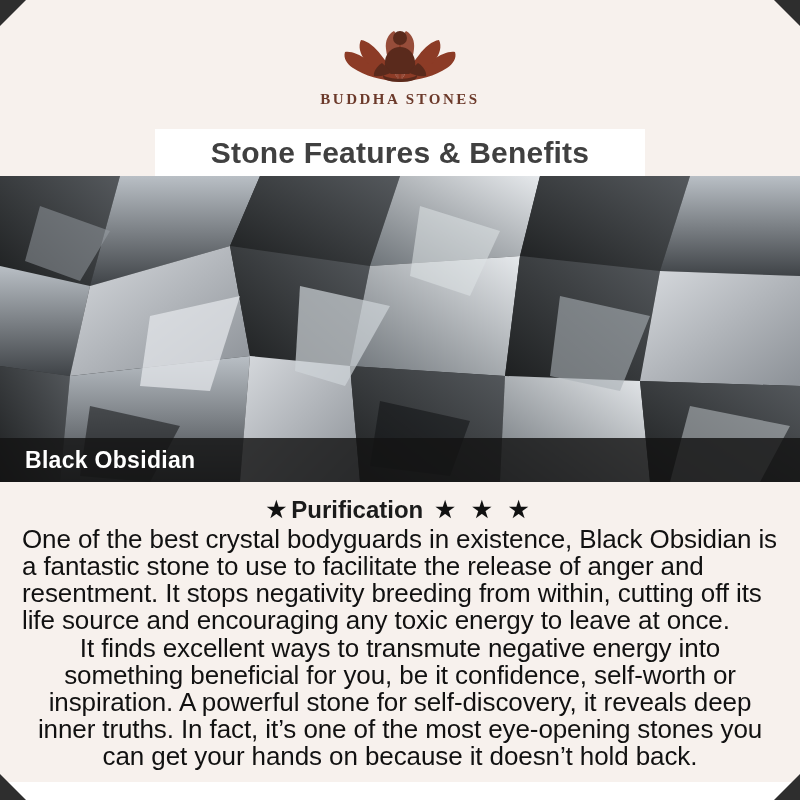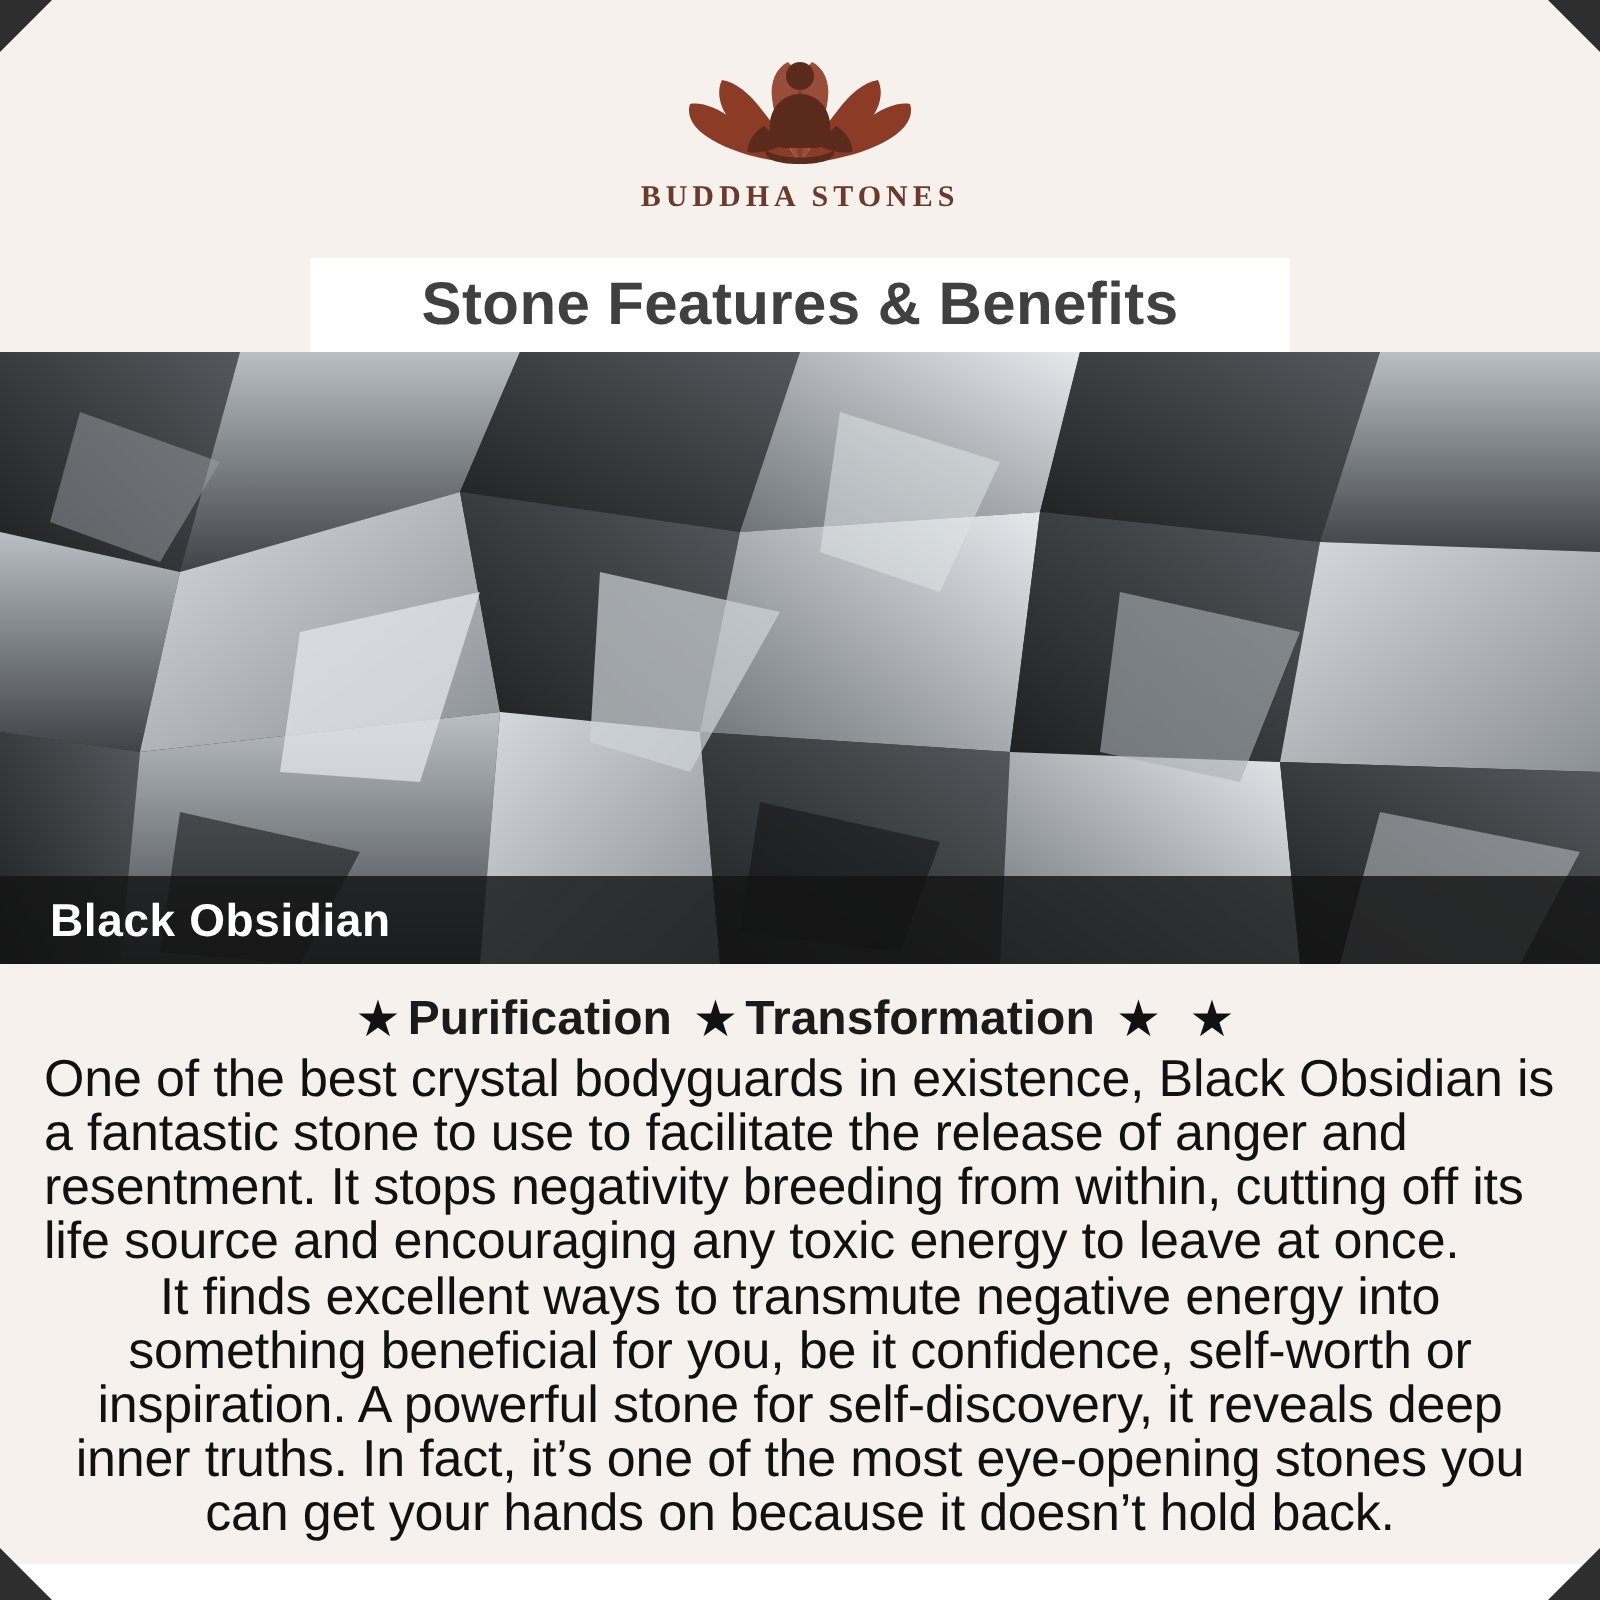--- a/index.html
+++ b/index.html
@@ -268,21 +268,20 @@
   </div>
 
   <div class="content">
     <div class="benefits">
       <div class="benefit">
         <span class="star">★</span>
         <span>Purification</span>
       </div>
       <div class="benefit">
         <span class="star">★</span>
-        <span>Transformation</span>
       </div>
       <div class="benefit">
         <span class="star">★</span>
       </div>
       <div class="benefit">
         <span class="star">★</span>
       </div>
     </div>
 
     <p class="para">One of the best crystal bodyguards in existence, Black Obsidian is a fantastic stone to use to facilitate the release of anger and resentment. It stops negativity breeding from within, cutting off its life source and encouraging any toxic energy to leave at once.</p>

